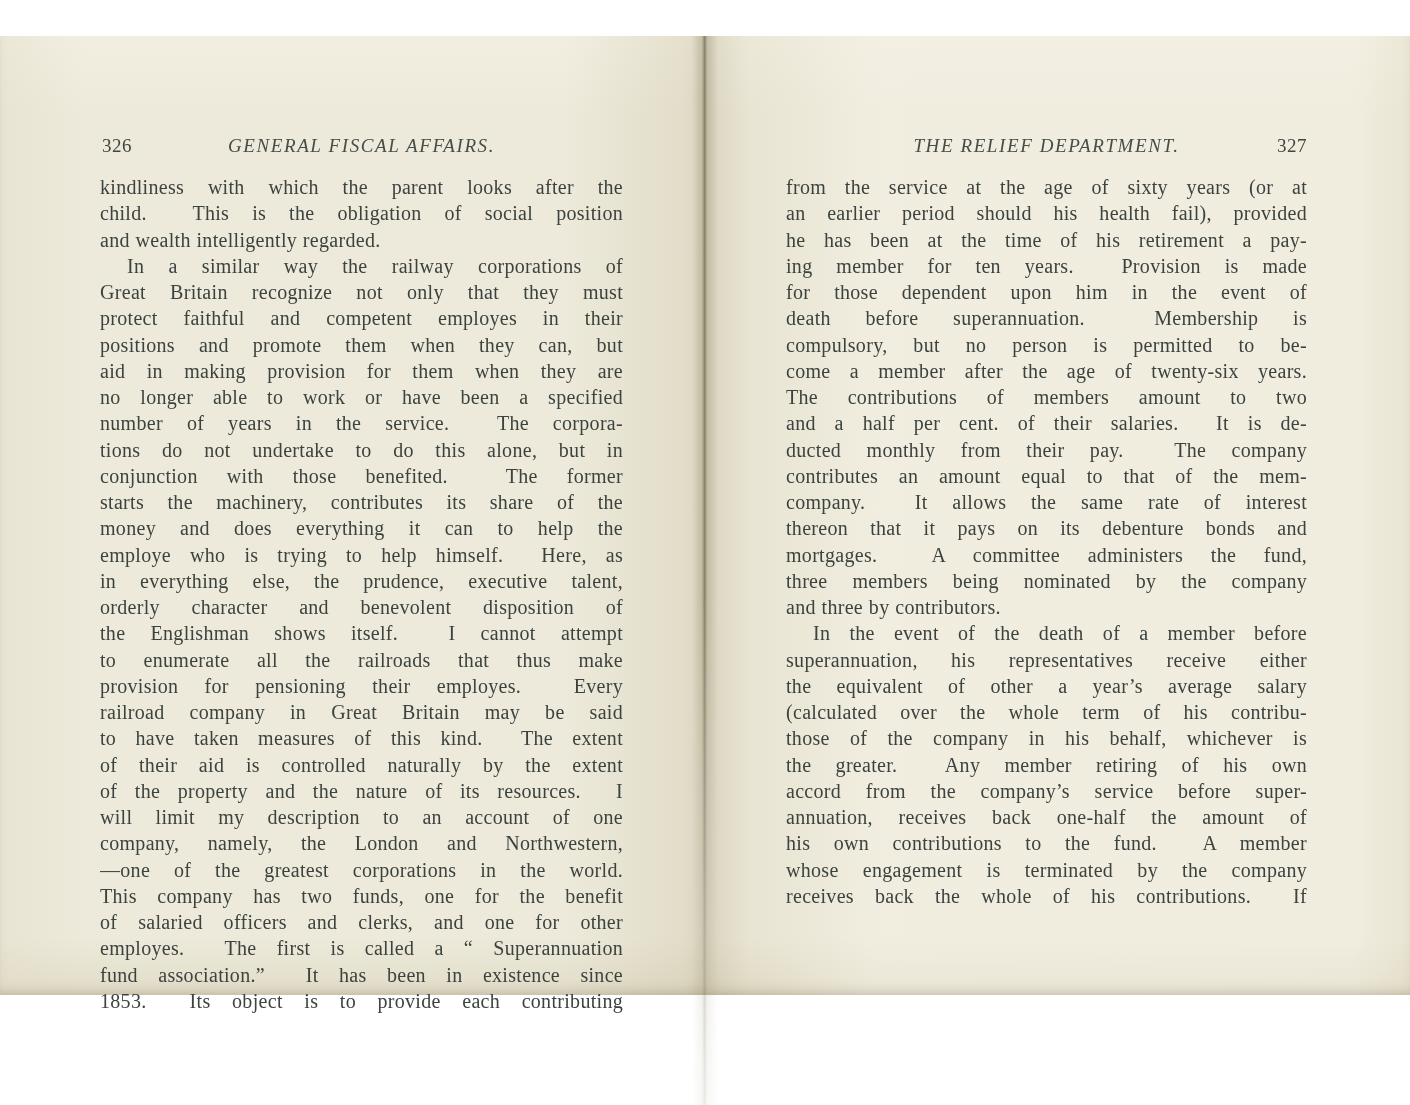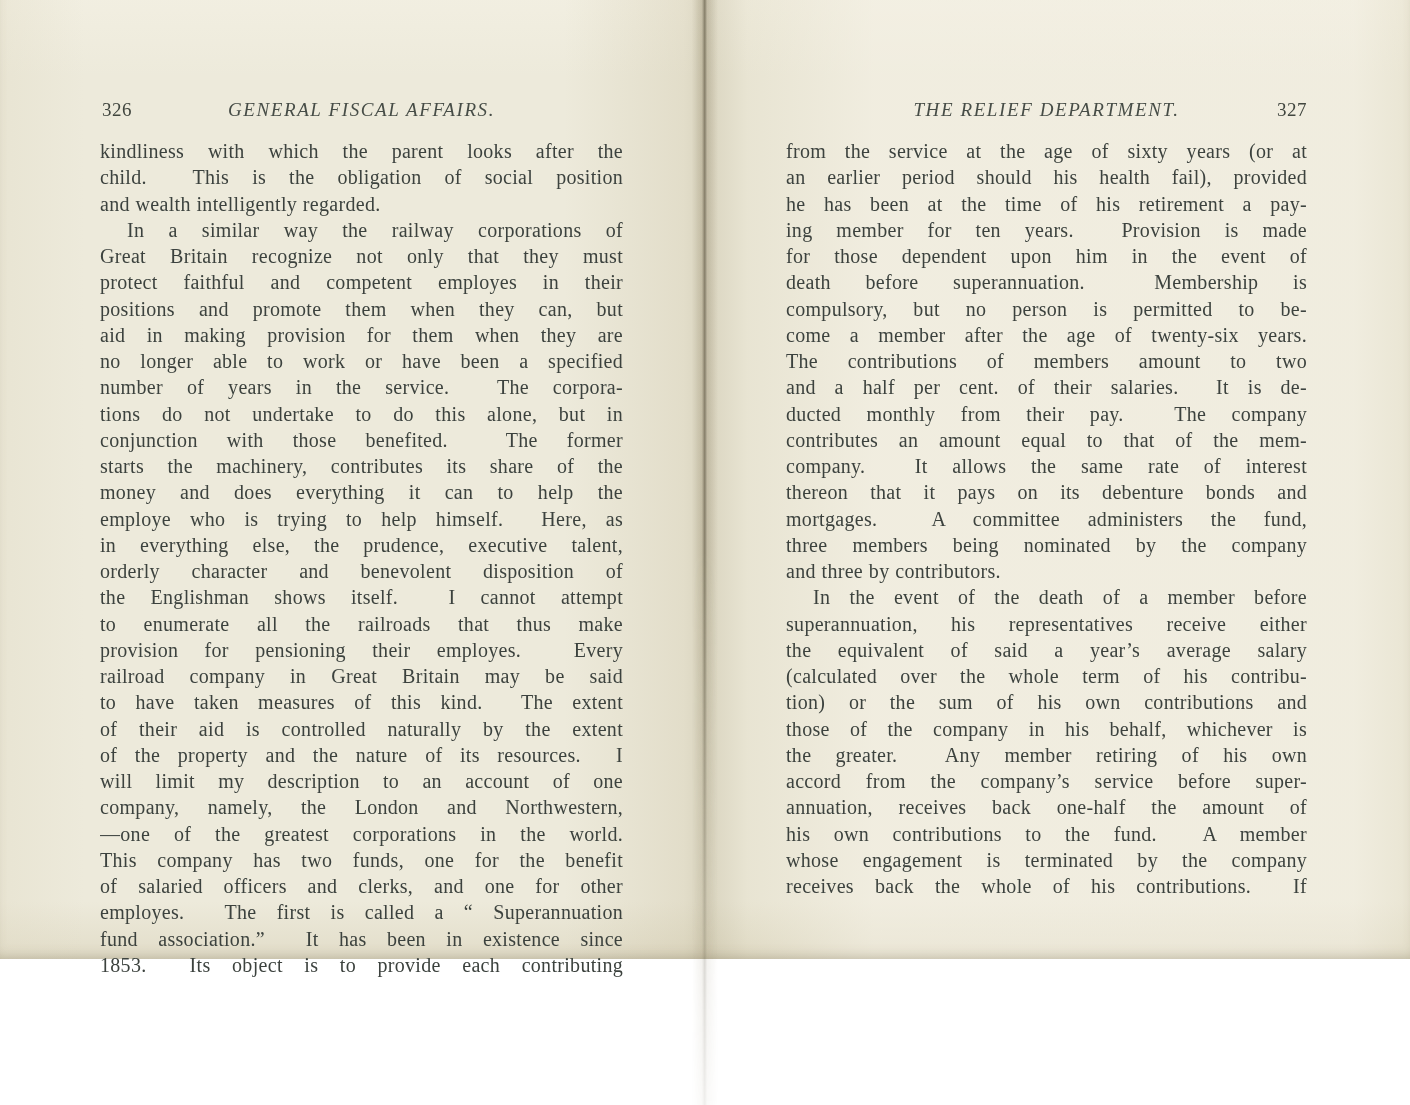--- a/index.html
+++ b/index.html
@@ -26,20 +26,21 @@
         rgba(210,202,172,0.18) 53%,
         rgba(244,240,228,0.5) 62%,
         rgba(244,240,228,0.45) 96%,
         rgba(228,222,200,0.4) 100%),
       linear-gradient(to bottom,
         rgba(246,243,231,0.5) 0%,
         rgba(237,234,221,0) 8%,
         rgba(237,234,221,0) 94%,
         rgba(205,196,166,0.35) 100%);
     box-shadow: inset 0 -8px 14px -8px rgba(120,110,80,0.45);
+    margin-top: 36px;
   }
   
   .gutter {
     position: absolute;
     left: 692px;
     top: 0;
     width: 26px;
     height: 1105px;
     background: linear-gradient(to right,
       rgba(140,128,95,0) 0%,
@@ -168,23 +169,22 @@
           <div class="line">contributes an amount equal to that of the mem-</div>
           <div class="line">company.&nbsp; It allows the same rate of interest</div>
           <div class="line">thereon that it pays on its debenture bonds and</div>
           <div class="line">mortgages.&nbsp; A committee administers the fund,</div>
           <div class="line">three members being nominated by the company</div>
           <div class="line para-end">and three by contributors.</div>
         </div>
         <div class="paragraph">
           <div class="line indent">In the event of the death of a member before</div>
           <div class="line">superannuation, his representatives receive either</div>
-          <div class="line">the equivalent of said a year’s average salary</div>
+          <div class="line">the equivalent of other a year’s average salary</div>
           <div class="line">(calculated over the whole term of his contribu-</div>
-          <div class="line">tion) or the sum of his own contributions and</div>
           <div class="line">those of the company in his behalf, whichever is</div>
           <div class="line">the greater.&nbsp; Any member retiring of his own</div>
           <div class="line">accord from the company’s service before super-</div>
           <div class="line">annuation, receives back one-half the amount of</div>
           <div class="line">his own contributions to the fund.&nbsp; A member</div>
           <div class="line">whose engagement is terminated by the company</div>
           <div class="line">receives back the whole of his contributions.&nbsp; If</div>
         </div>
       </div>
   </div>

